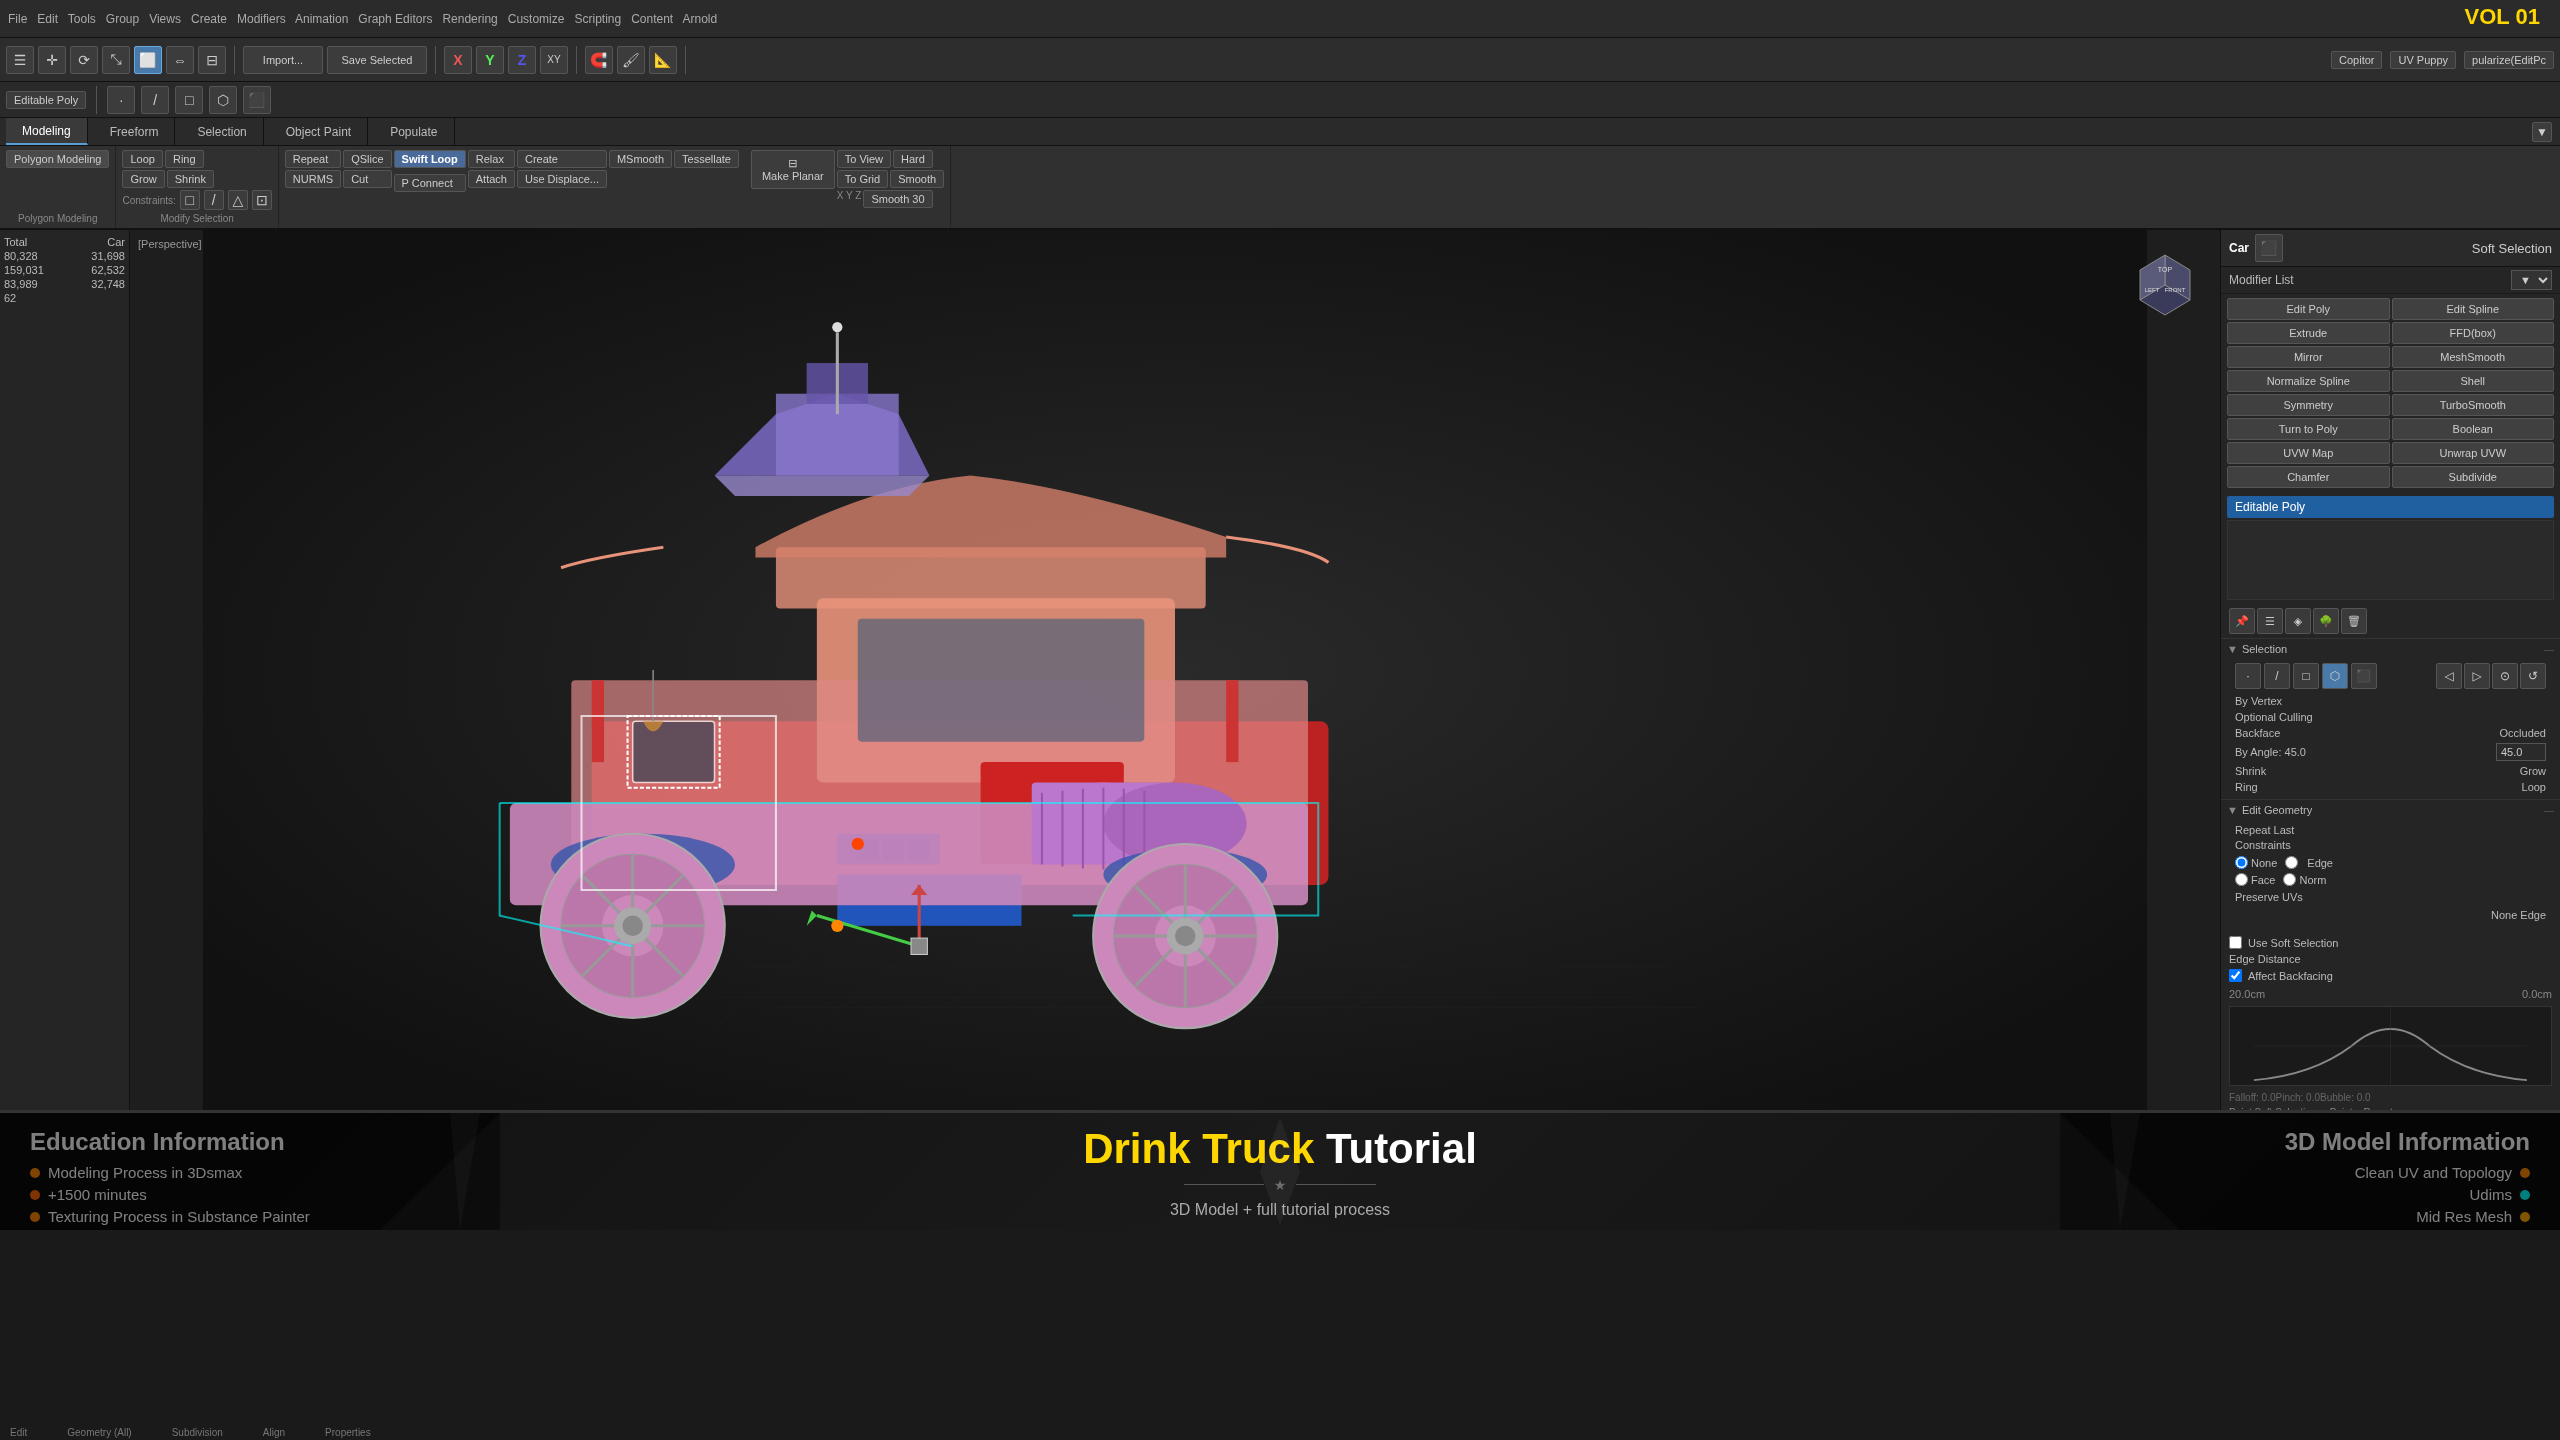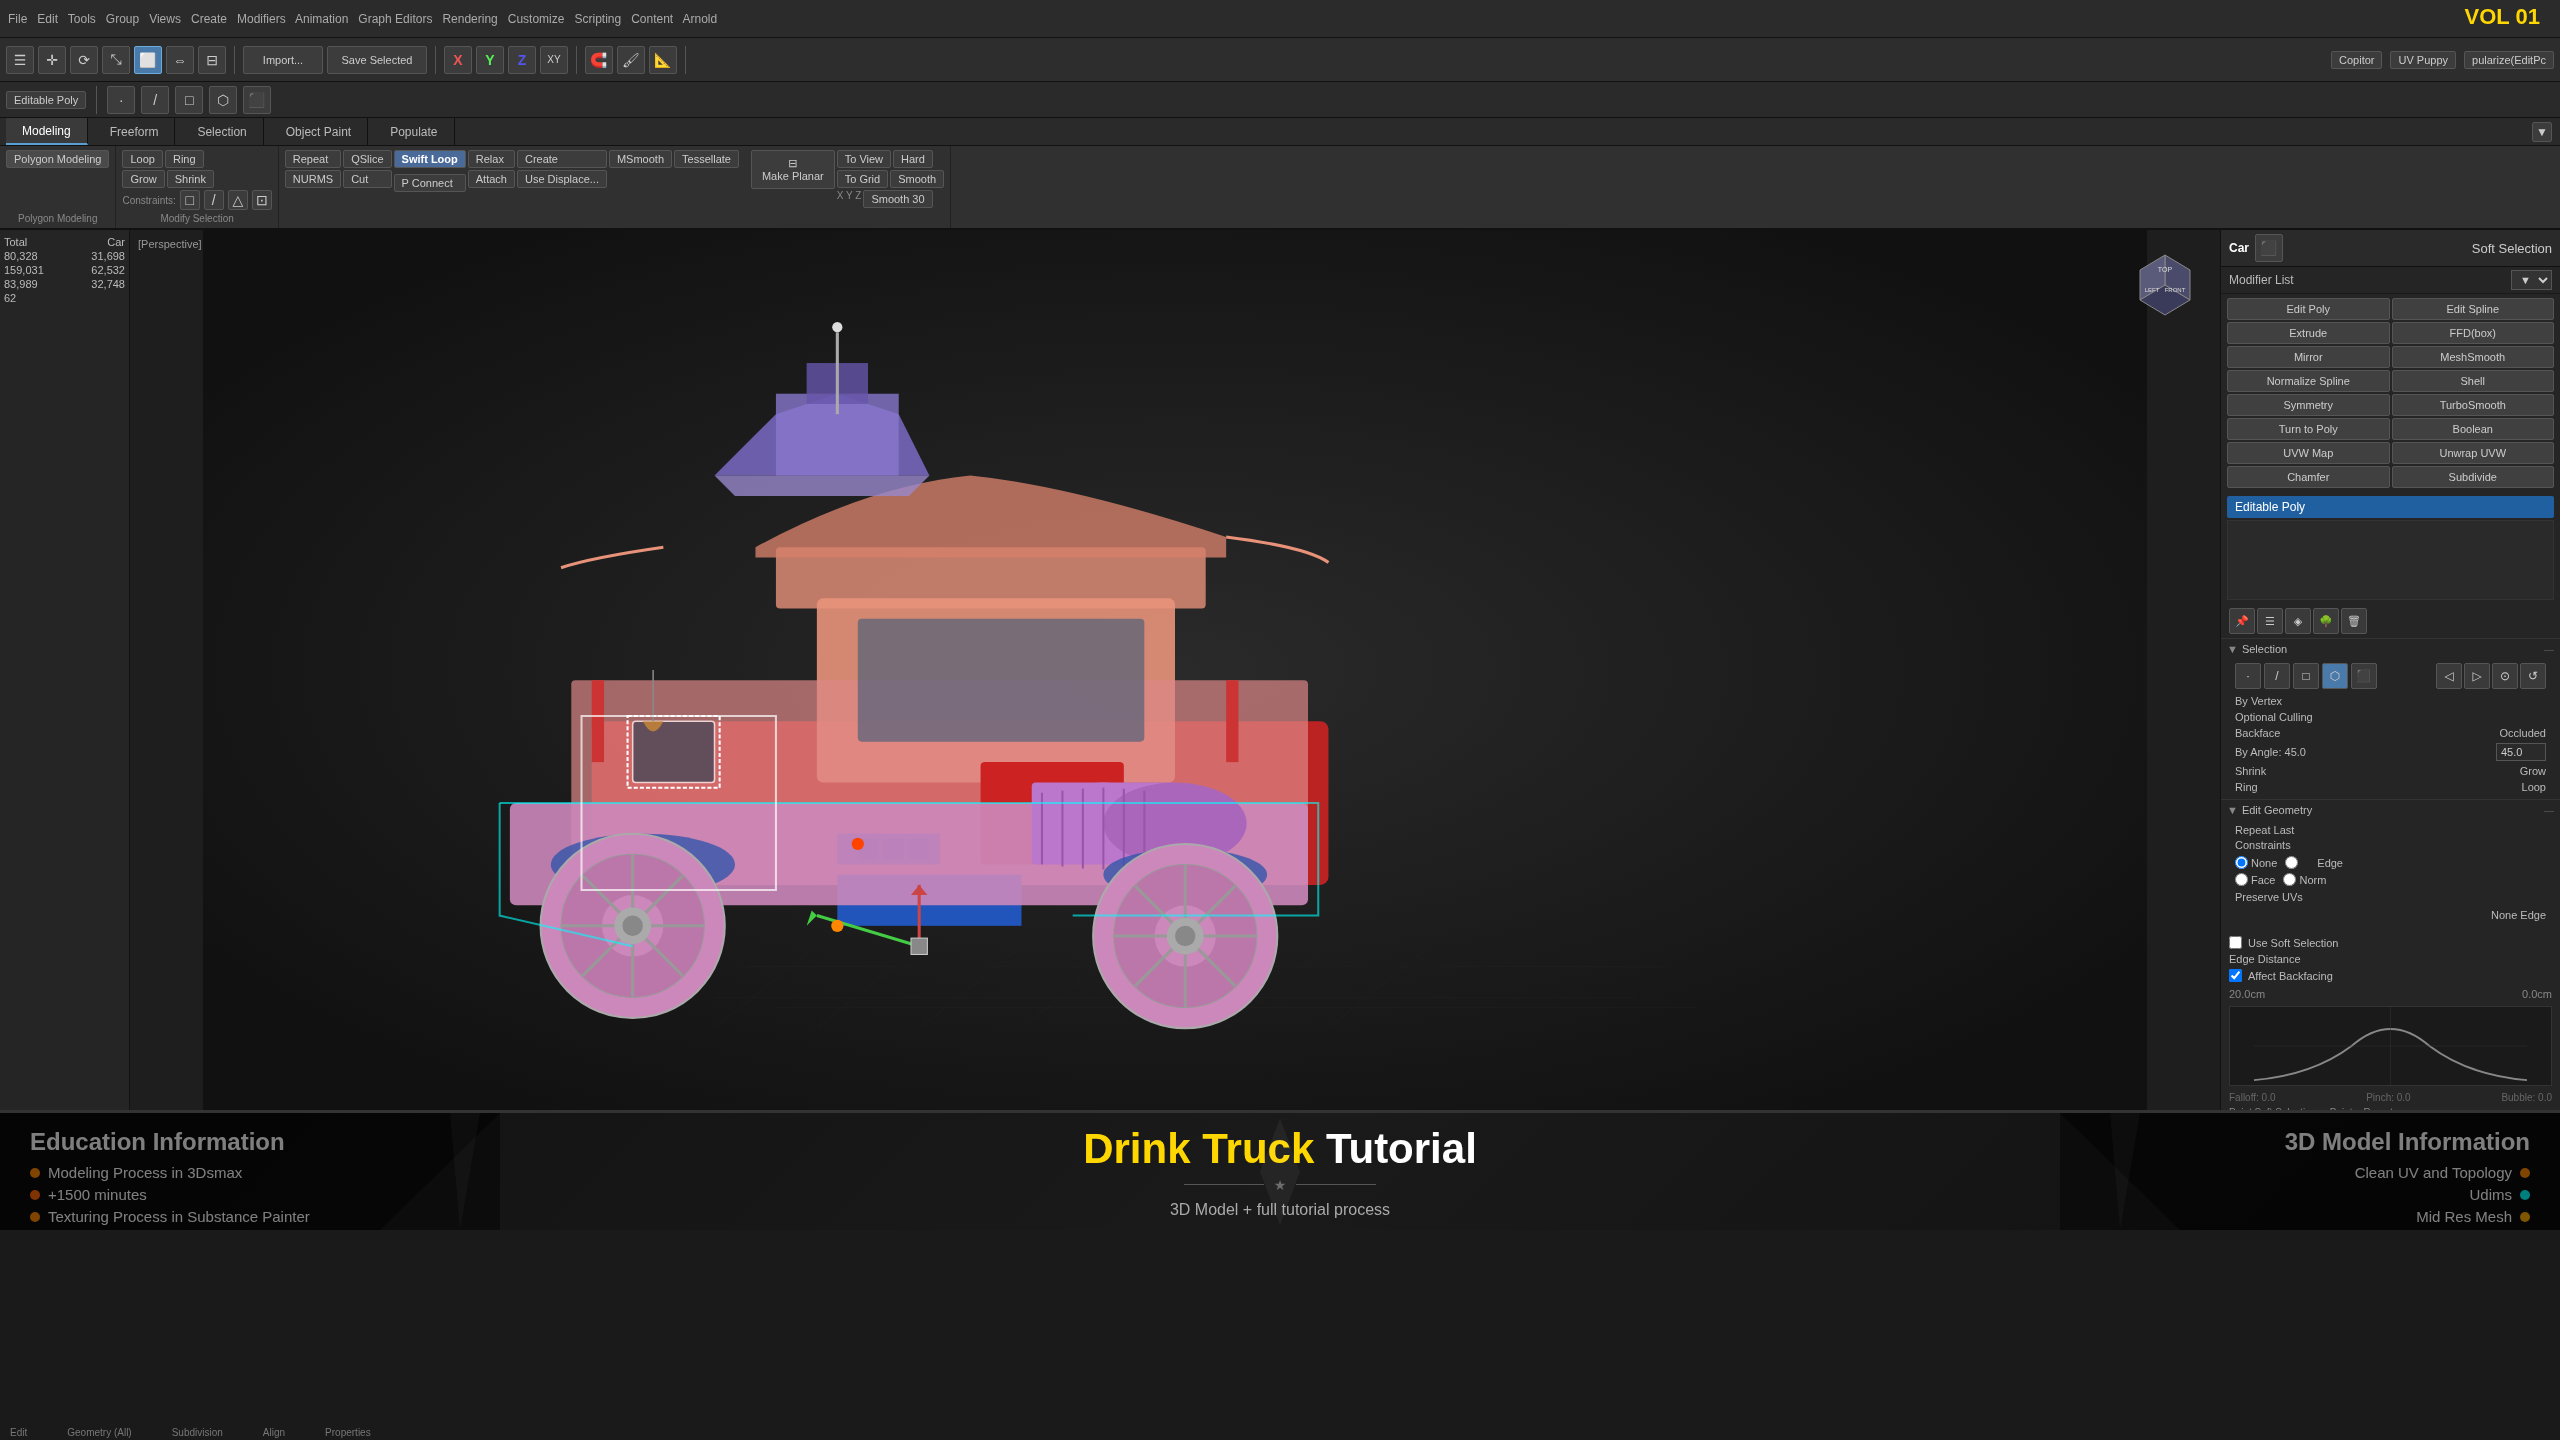--- a/index.html
+++ b/index.html
@@ -939,21 +939,21 @@
           <span>Repeat Last</span>
         </div>
         <div class="edit-geo-row">
           <span>Constraints</span>
         </div>
         <div style="display:flex;align-items:center;gap:8px;font-size:11px;padding:2px 0;">
           <label style="display:flex;align-items:center;gap:3px;">
             <input type="radio" name="constraint" checked="" style="">
             <span>None</span>
           </label>
-          <label style="display:flex;align-items:center;gap:19px;">
+          <label style="display:flex;align-items:center;gap:9px;">
             <input type="radio" name="constraint" style="">
             <span>Edge</span>
           </label>
         </div>
         <div style="display:flex;align-items:center;gap:8px;font-size:11px;padding:2px 0;">
           <label style="display:flex;align-items:center;gap:3px;">
             <input type="radio" name="constraint" style="">
             <span>Face</span>
           </label>
           <label style="display:flex;align-items:center;gap:3px;">
@@ -991,21 +991,21 @@
         <svg width="100%" height="100%" viewBox="0 0 280 80">
           <rect width="280" height="80" fill="#1a1a1a"></rect>
 
           <path d="M 0 75 Q 60 70 100 40 Q 140 5 180 40 Q 220 70 280 75" stroke="#888" stroke-width="2" fill="none"></path>
 
           <line x1="0" y1="40" x2="280" y2="40" stroke="#333" stroke-width="0.5"></line>
           <line x1="140" y1="0" x2="140" y2="80" stroke="#333" stroke-width="0.5"></line>
         </svg>
       </div>
 
-      <div style="display:flex;justify-content:space-between;font-size:10px;color:#666;padding:2px 0;">
+      <div style="display:flex;font-size:10px;color:#666;padding:2px 0;">
         <span>Falloff: 0.0</span>
         <span>Pinch: 0.0</span>
         <span>Bubble: 0.0</span>
       </div>
 
       <div style="font-size:10px;color:#888;padding:2px 0;">
         <span>Paint Soft Selection:</span>
         <span style="cursor:pointer;margin-left:8px;">Paint</span>
         <span style="cursor:pointer;margin-left:8px;">Revert</span>
       </div>

